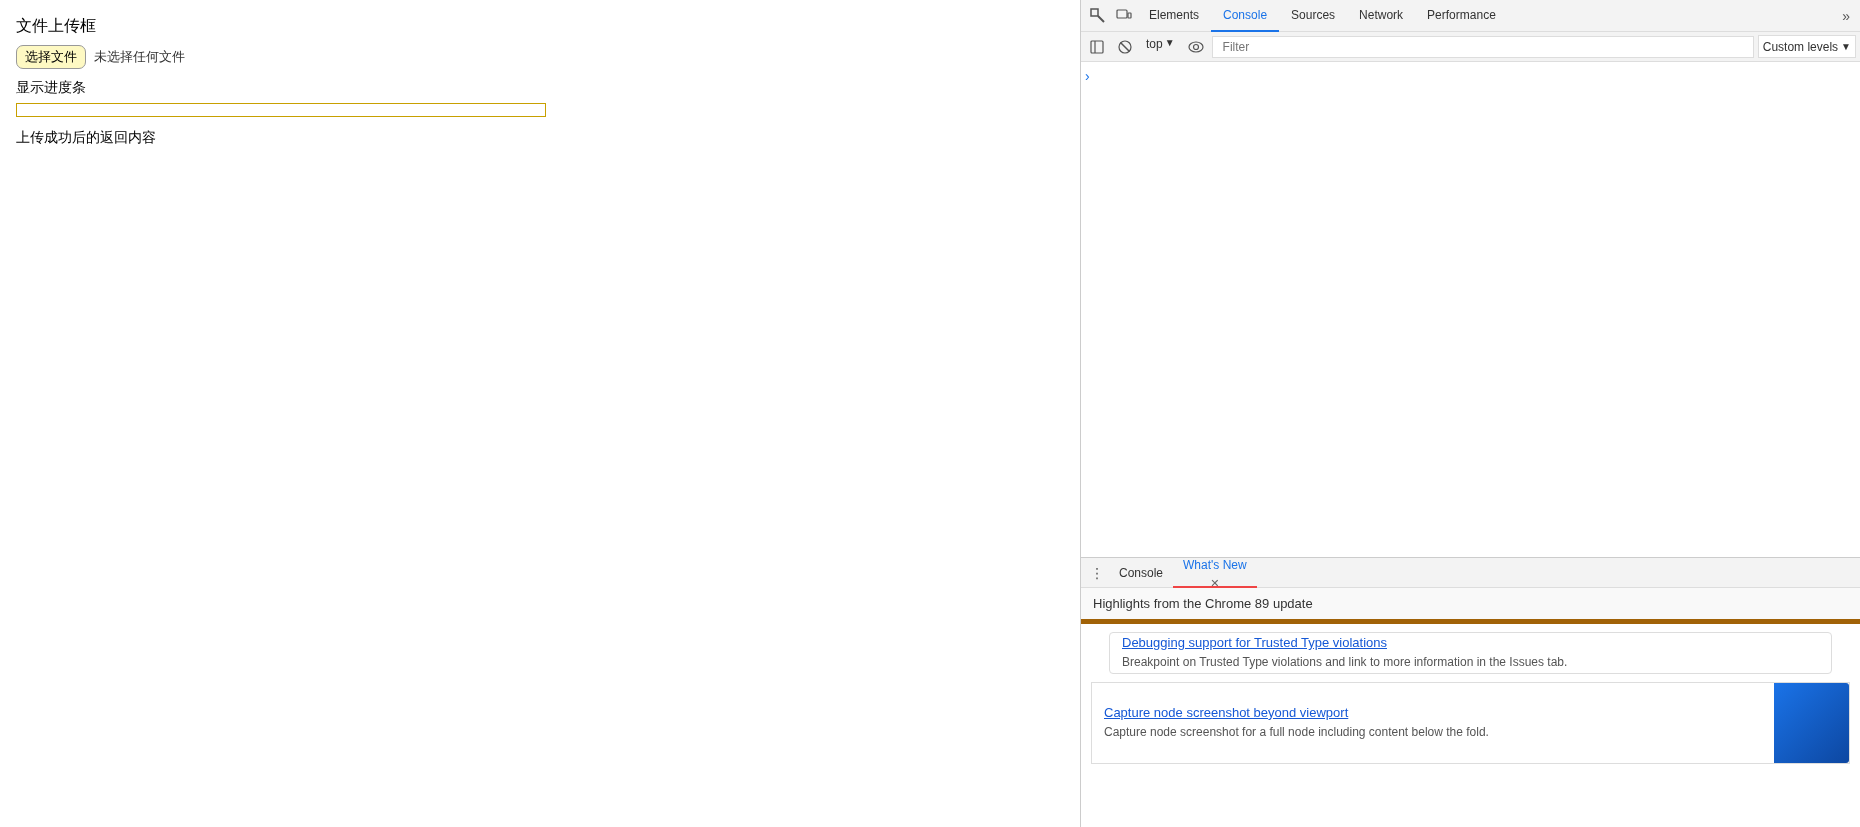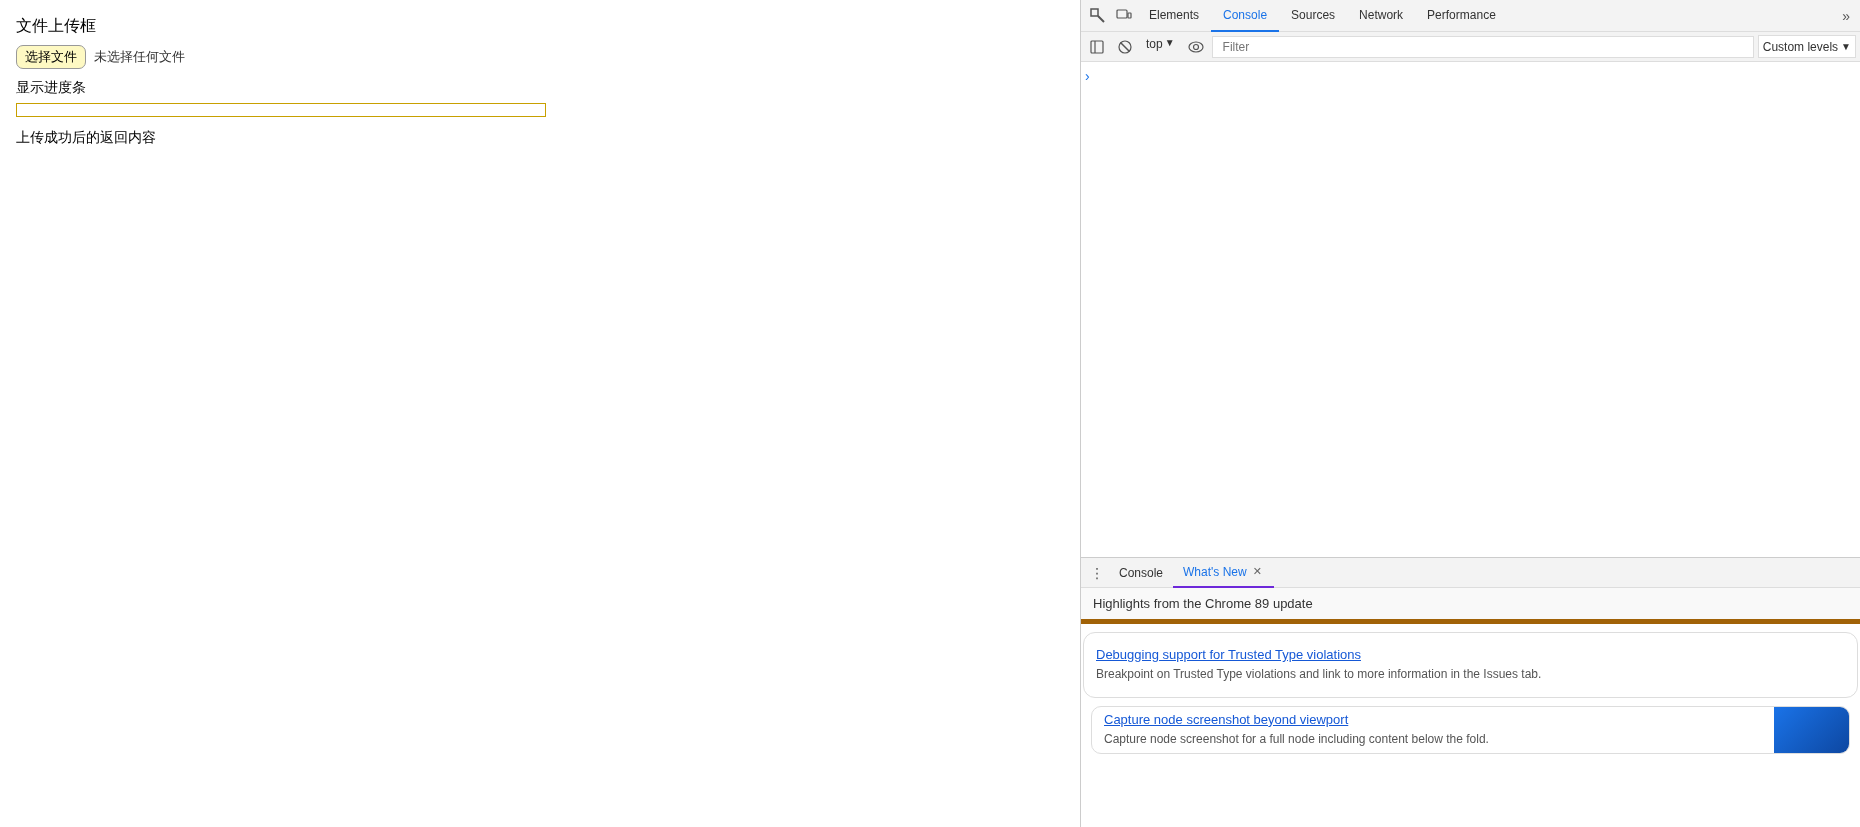--- a/index.html
+++ b/index.html
@@ -241,21 +241,22 @@
       height: 30px;
       display: flex;
       align-items: center;
       font-size: 12px;
       color: #333;
       cursor: pointer;
       gap: 4px;
     }
     .bottom-tab.active {
       color: #1a73e8;
-      border-bottom: 2px solid #6d28d9;
+      border-bottom: 2px solid #ef4444;
+      flex-direction: column;
     }
 
     .bottom-tab-close {
       font-size: 11px;
       color: #666;
       cursor: pointer;
       padding: 1px 2px;
       border-radius: 2px;
     }
 
@@ -268,46 +269,46 @@
     .whats-new-header {
       padding: 8px 12px;
       font-size: 13px;
       color: #333;
       background: #f9f9f9;
       border-bottom: 5px solid #a16207;
     }
 
     .whats-new-card {
       border: 1px solid #ddd;
-      border-radius: 12px;
-      margin: 8px 2px;
-      padding: 14px 12px;
+      border-radius: 4px;
+      margin: 8px 28px;
+      padding: 2px 12px;
       background: #fff;
     }
 
     .whats-new-card-title {
       font-size: 13px;
       color: #1558d6;
       text-decoration: underline;
       cursor: pointer;
       margin-bottom: 4px;
     }
 
     .whats-new-card-desc {
       font-size: 12px;
       color: #555;
       line-height: 1.4;
     }
 
     .whats-new-card-wrapper {
       position: relative;
       border: 1px solid #ddd;
-      border-radius: 10px;
+      border-radius: 0;
       margin: 8px 10px;
-      padding: 5px 12px;
+      padding: 22px 12px;
       background: #fff;
       overflow: hidden;
     }
 
     .blue-accent {
       position: absolute;
       right: 0;
       top: 0;
       width: 75px;
       height: 100%;

